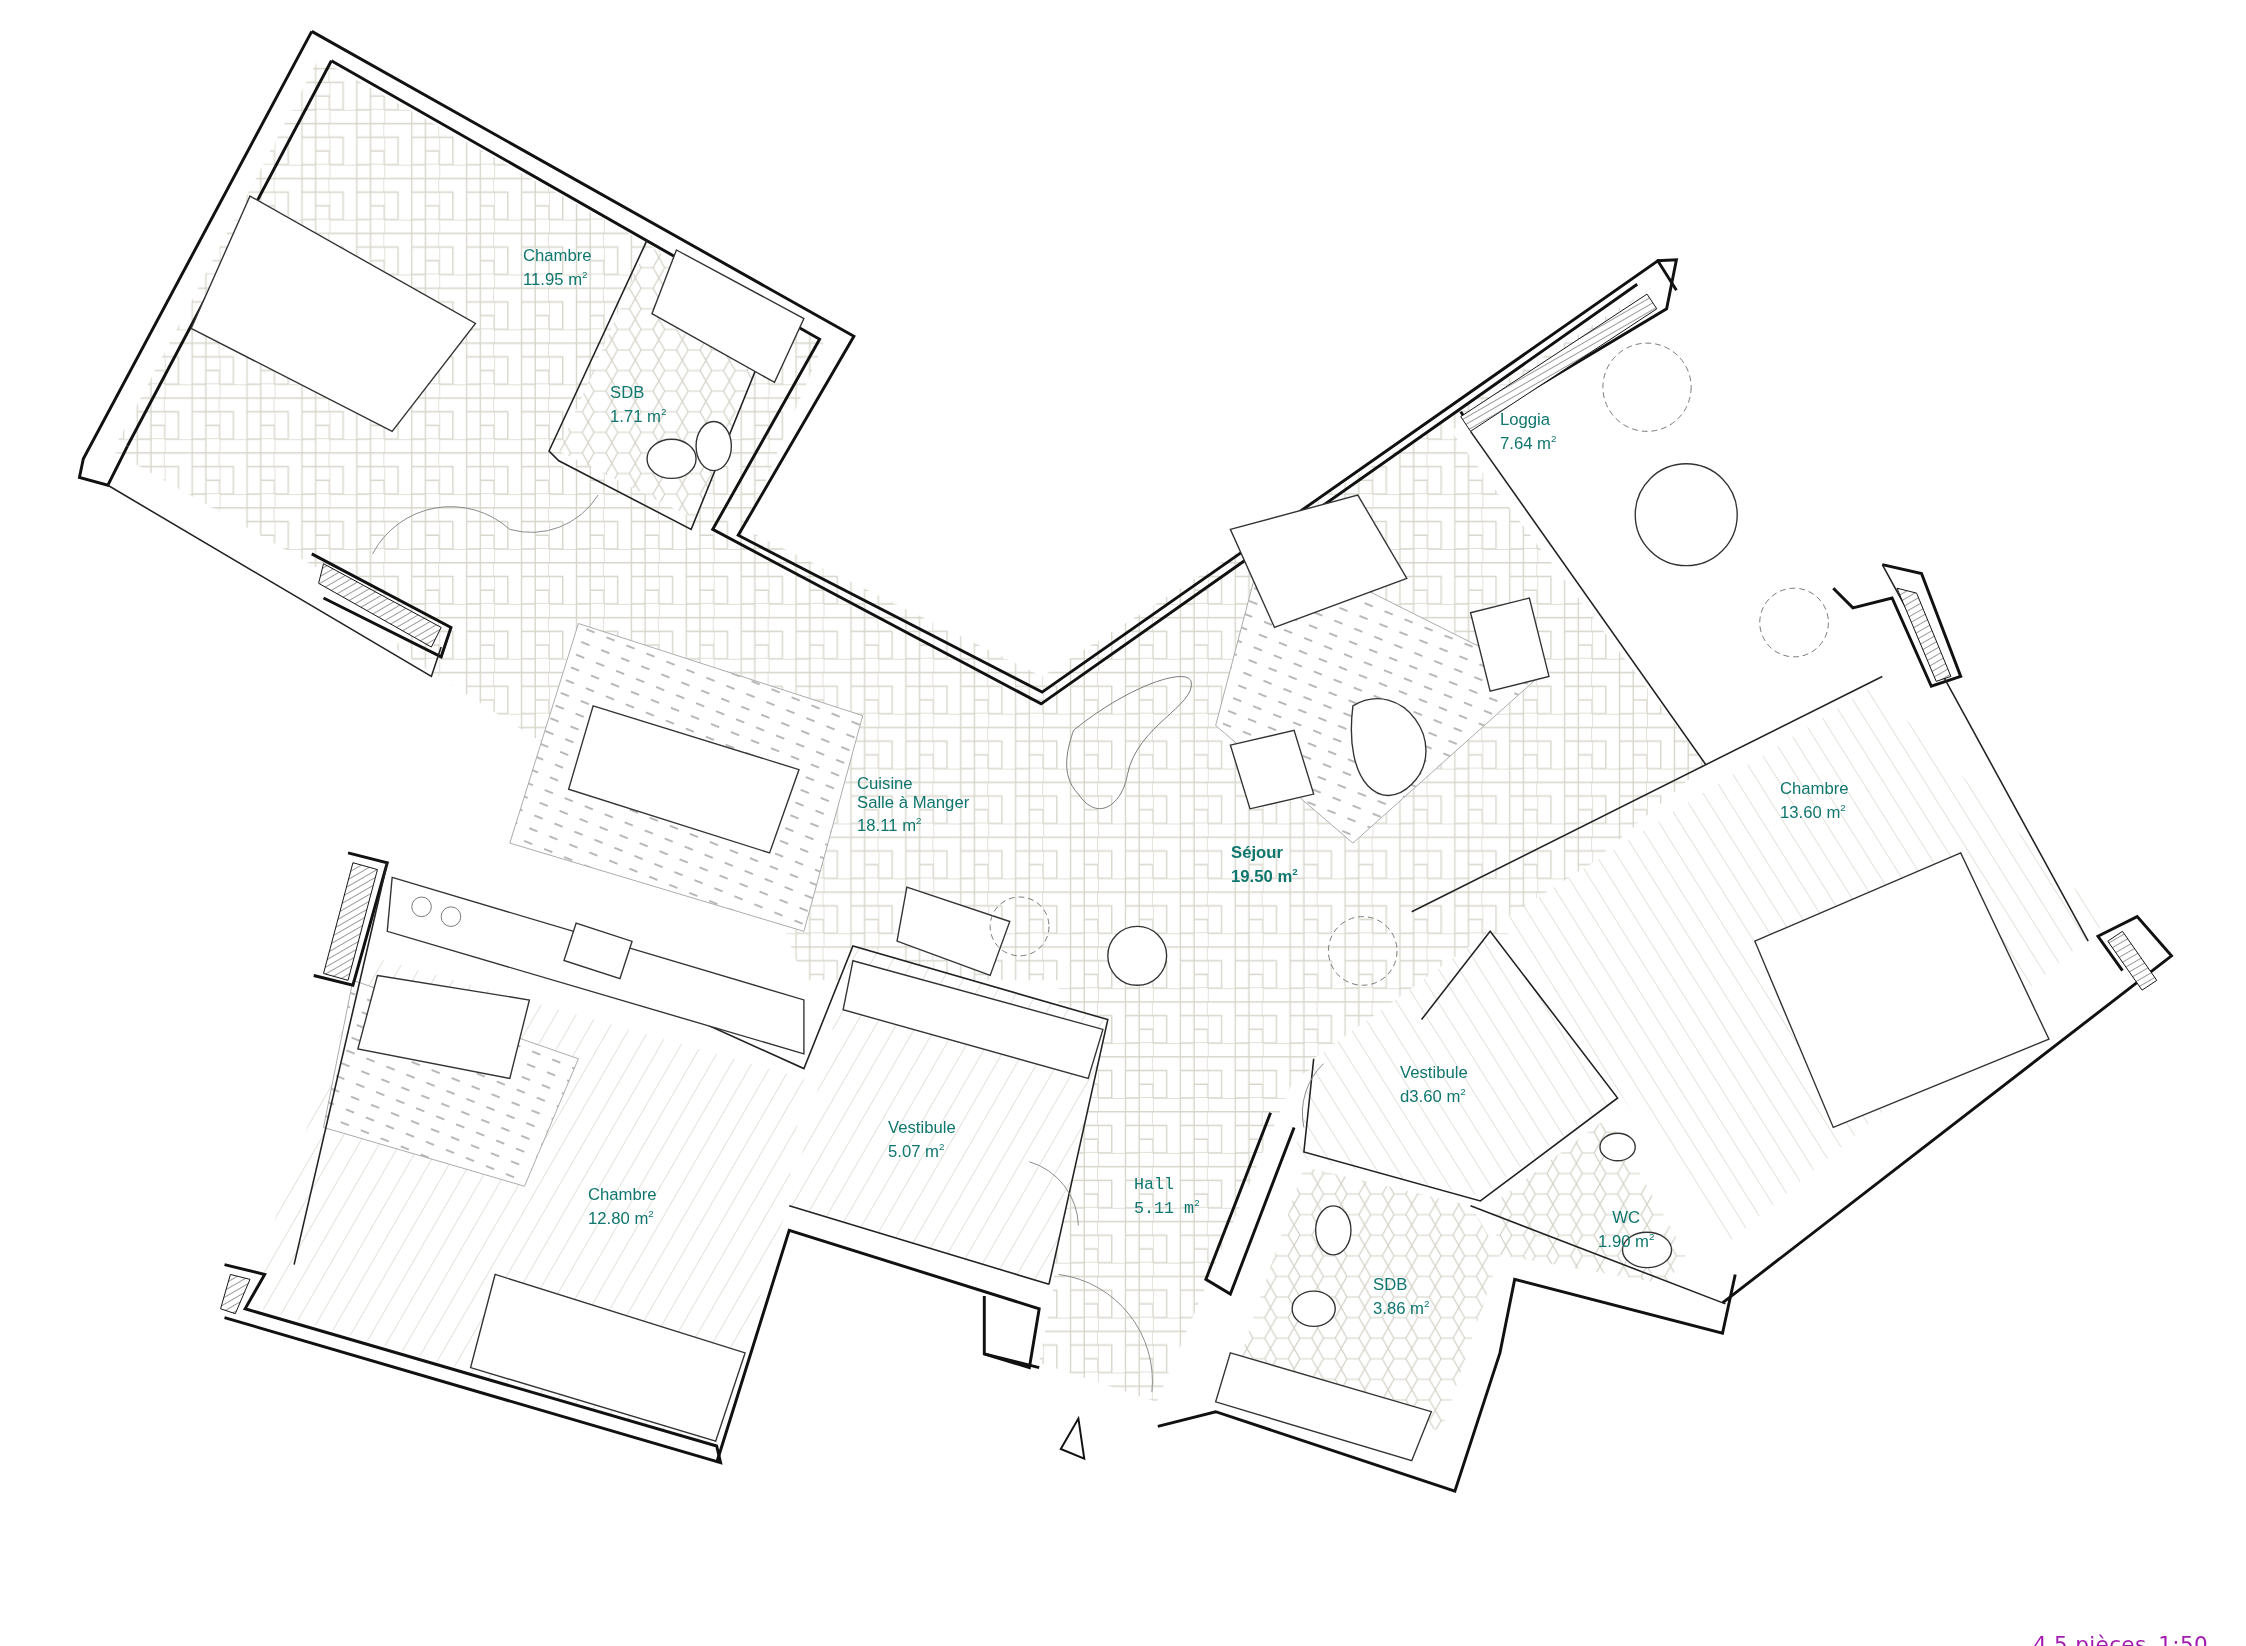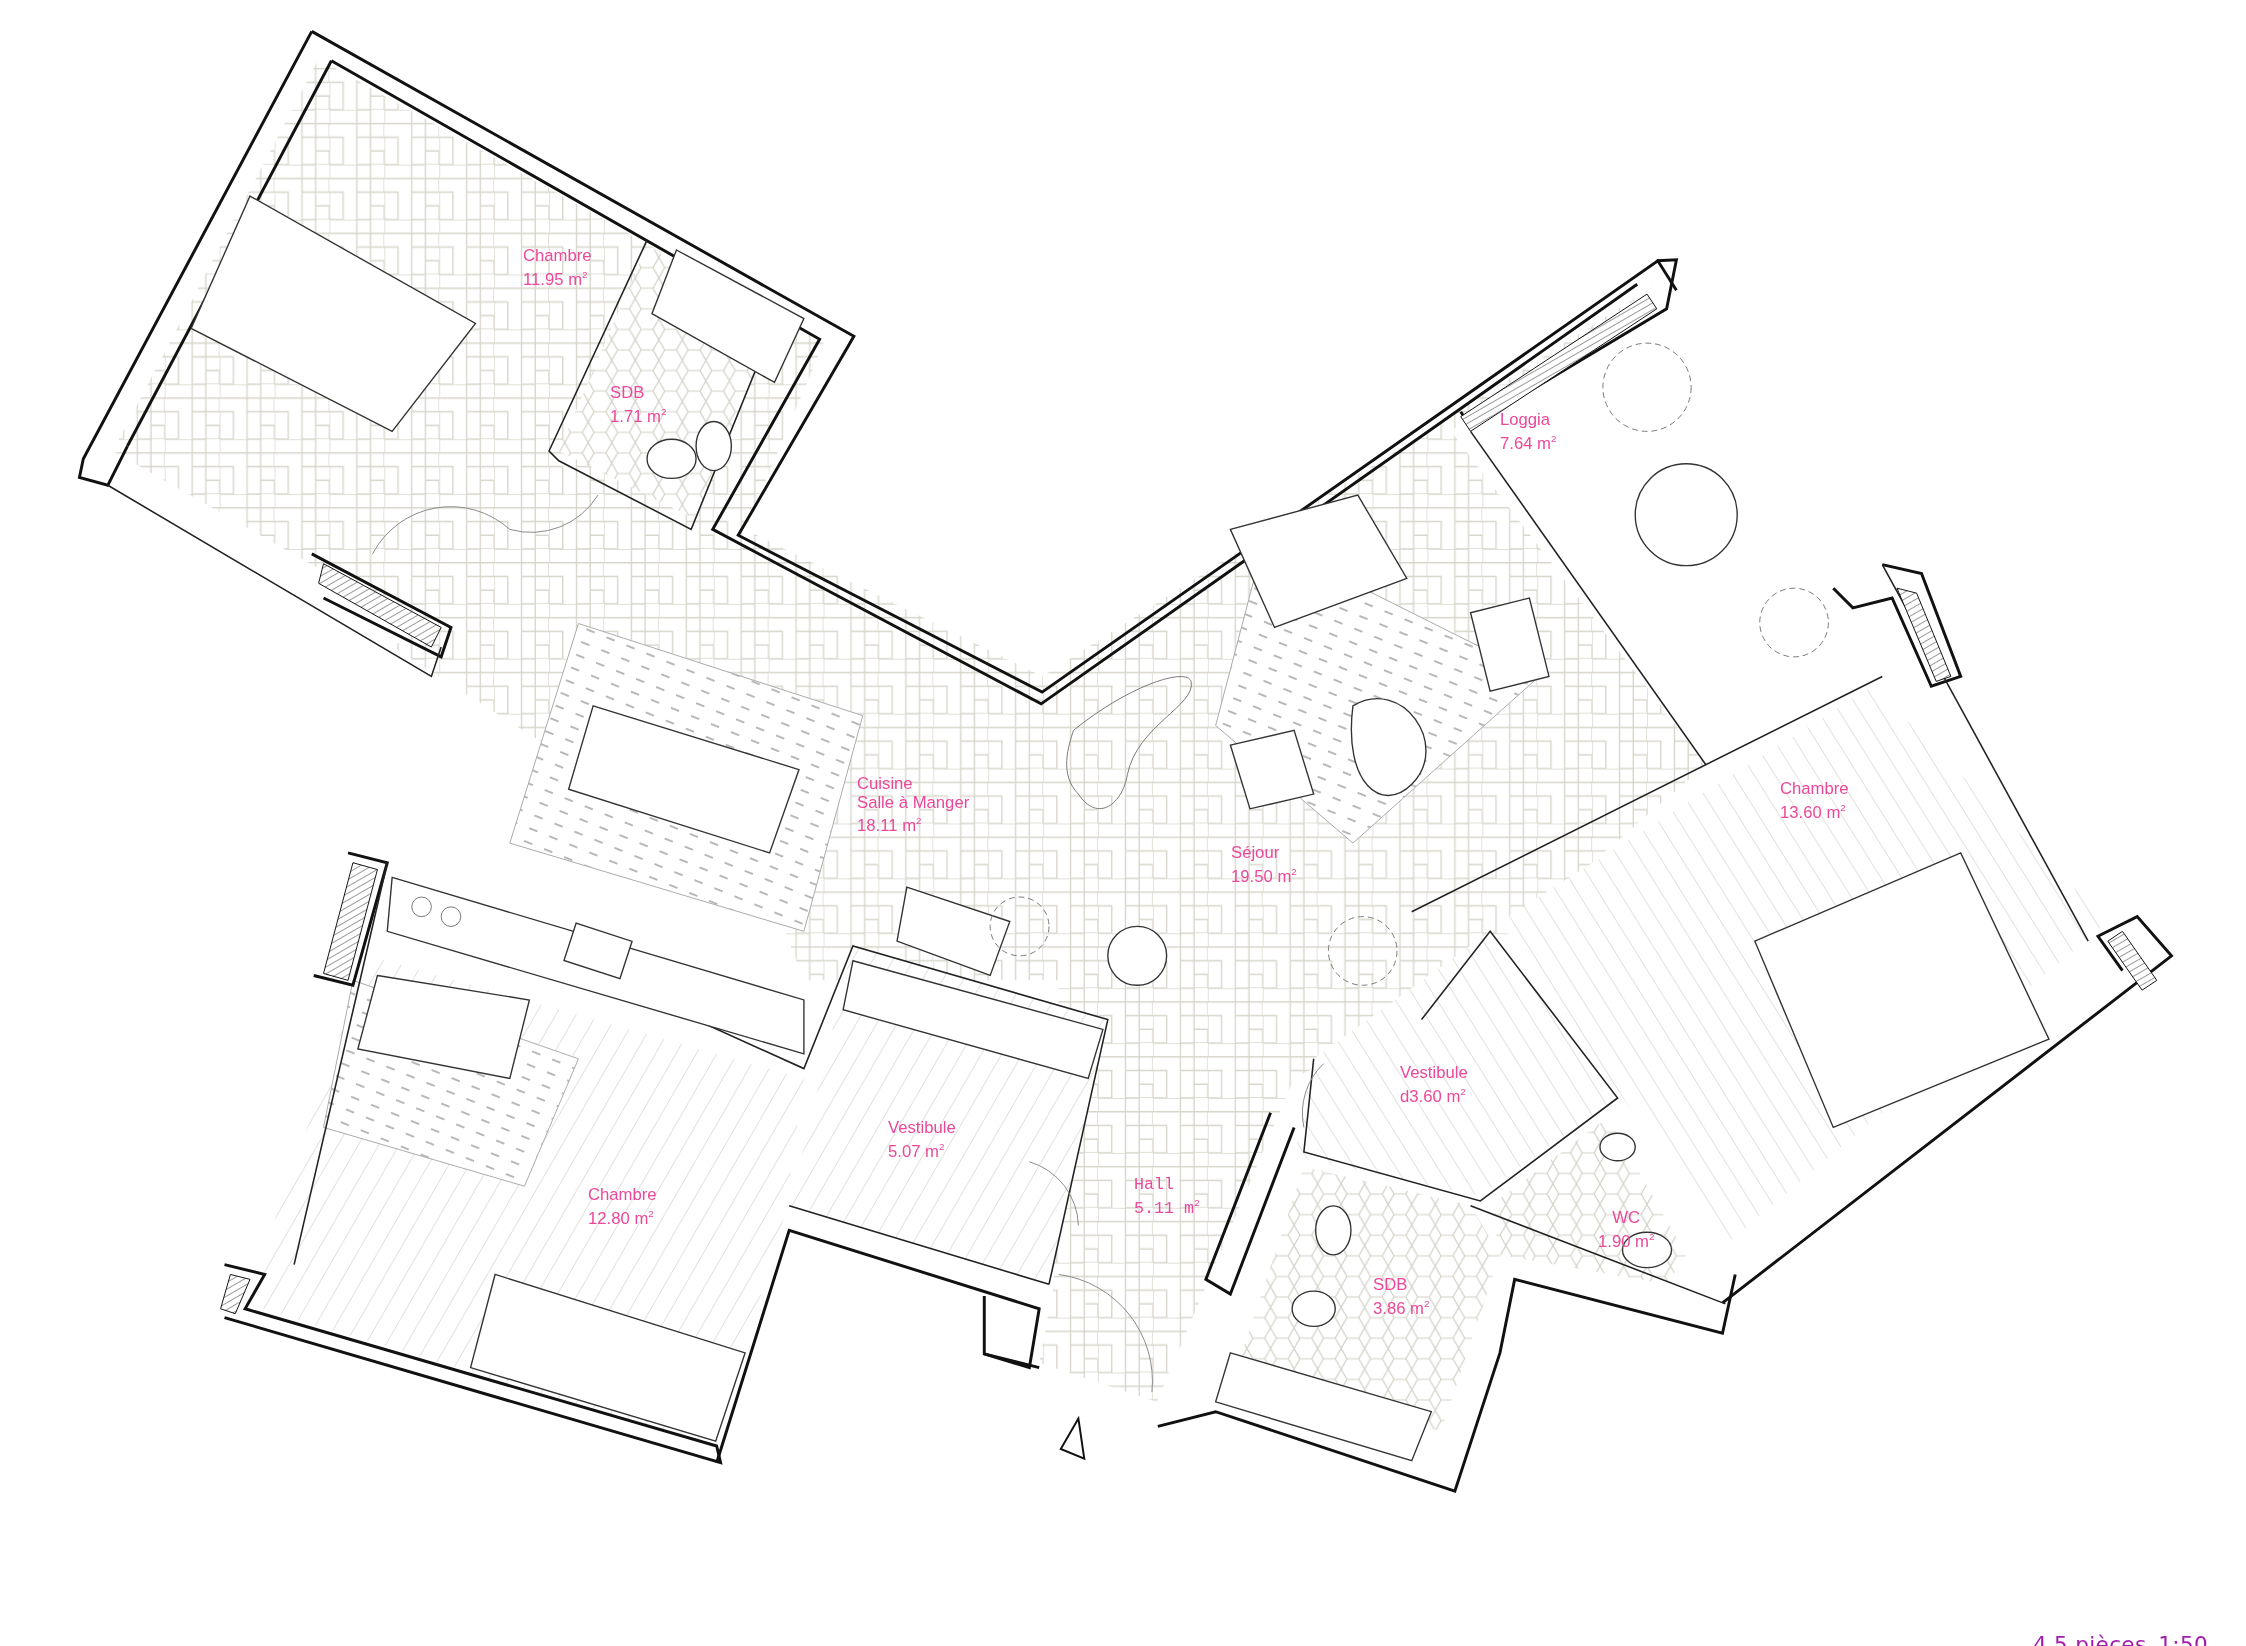--- a/index.html
+++ b/index.html
@@ -4,21 +4,21 @@
 <style>
   html, body { margin: 0; padding: 0; background: #ffffff; }
   body { width: 2247px; height: 1647px; position: relative; overflow: hidden;
          font-family: "Liberation Sans", sans-serif; }
   #plan { position: absolute; left: 0; top: 0; width: 2247px; height: 1647px; }
   .wall { fill: none; stroke: #111; stroke-width: 3; stroke-linejoin: miter; }
   .wall-thin { fill: none; stroke: #222; stroke-width: 1.6; }
   .furn { fill: #fff; stroke: #333; stroke-width: 1.4; }
   .furn-light { fill: none; stroke: #777; stroke-width: 1; }
   .door-arc { fill: none; stroke: #888; stroke-width: 1; }
-  .room-label { position: absolute; color: #ec4899; font-size: 16.7px; line-height: 18.6px;
+  .room-label { position: absolute; color: #0f766e; font-size: 16.7px; line-height: 18.6px;
                 font-family: "Liberation Sans", sans-serif; white-space: nowrap; }
   .room-label .area sup { font-size: 9.8px; }
   .caption { position: absolute; right: 39px; top: 1632px; font-size: 21.6px; color: #a21caf;
              font-family: "DejaVu Sans", sans-serif; letter-spacing: 0.3px; }
   .caption .scale { margin-left: 11.8px; }
 </style>
 </head>
 <body>
 
 <svg id="plan" viewBox="0 0 2292 1680" xmlns="http://www.w3.org/2000/svg">
@@ -177,21 +177,21 @@
 </div>
 <div class="room-label" style="left:1500px;top:411px;">
   <div>Loggia</div>
   <div class="area"><span>7.64 m</span><sup>2</sup></div>
 </div>
 <div class="room-label" style="left:857px;top:775px;">
   <div>Cuisine</div>
   <div>Salle à Manger</div>
   <div class="area"><span>18.11 m</span><sup>2</sup></div>
 </div>
-<div class="room-label" style="left:1231px;top:844px;">
+<div class="room-label" style="left:1231px;top:844px;font-weight:bold;">
   <div>Séjour</div>
   <div class="area"><span>19.50 m</span><sup>2</sup></div>
 </div>
 <div class="room-label" style="left:1780px;top:780px;">
   <div>Chambre</div>
   <div class="area"><span>13.60 m</span><sup>2</sup></div>
 </div>
 <div class="room-label" style="left:1400px;top:1064px;">
   <div>Vestibule</div>
   <div class="area"><span>d3.60 m</span><sup>2</sup></div>

